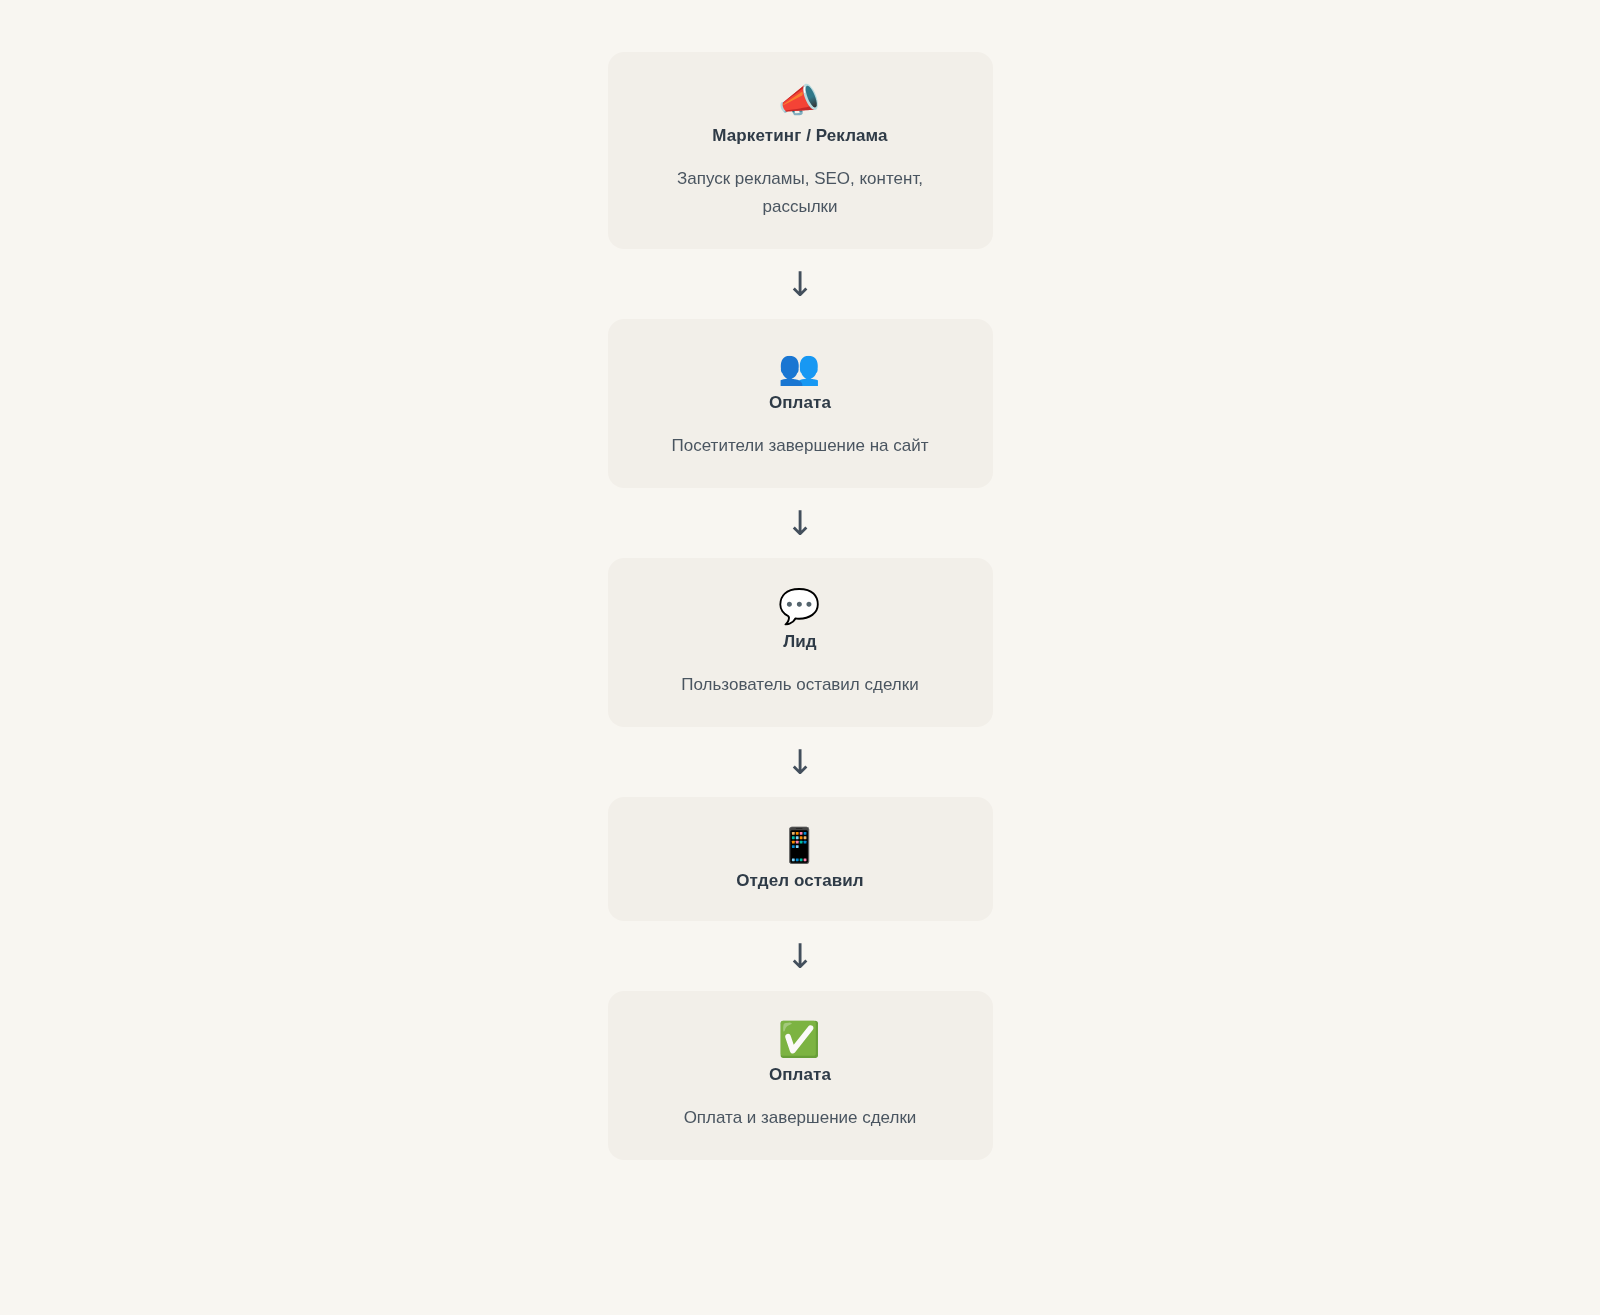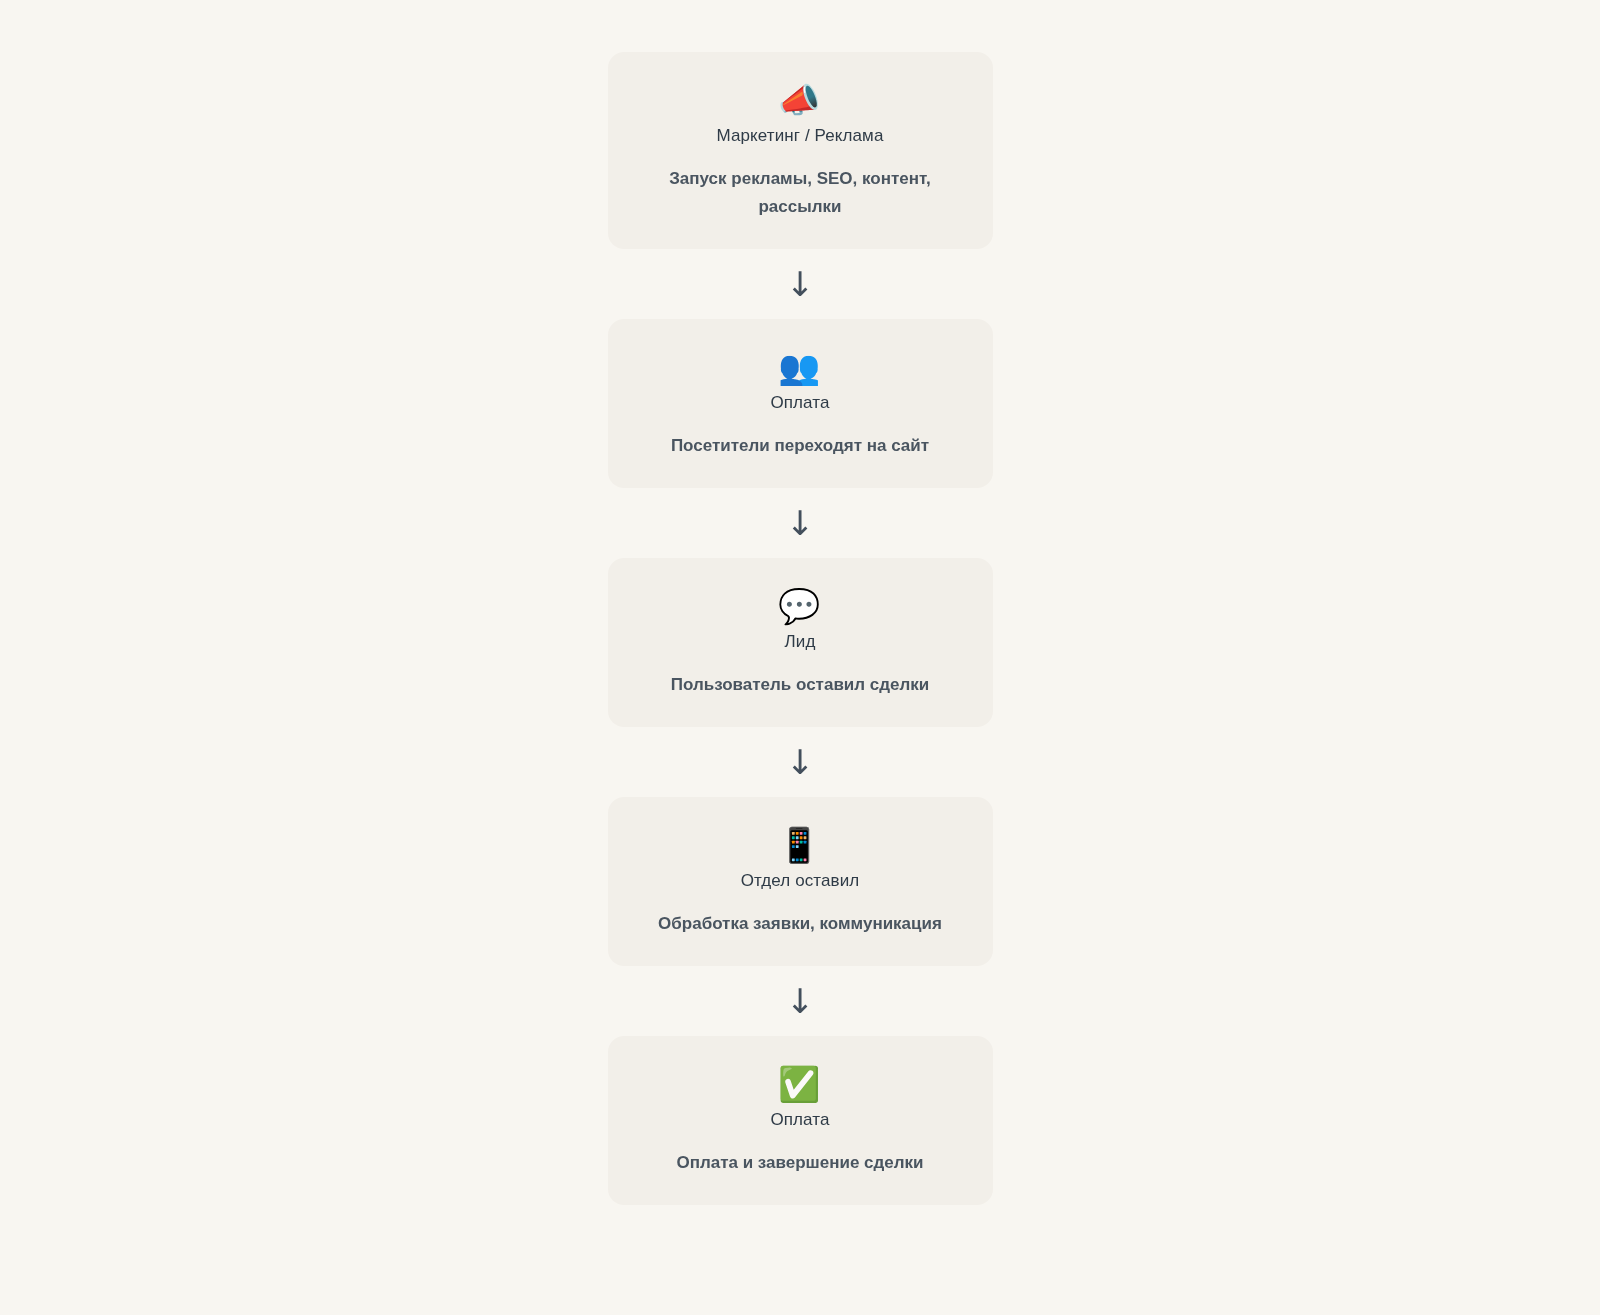--- a/index.html
+++ b/index.html
@@ -31,29 +31,29 @@
   .card-emoji {
     font-family: "DejaVu Sans", sans-serif;
     font-size: 34px;
     line-height: 44px;
     height: 44px;
     display: block;
     user-select: none;
   }
   .card-title {
     font-size: 17px;
-    font-weight: normal;
+    font-weight: bold;
     color: #2f3b47;
     line-height: 24px;
     margin-top: 2px;
     letter-spacing: 0.1px;
   }
   .card-desc {
     font-size: 17px;
-    font-weight: bold;
+    font-weight: normal;
     color: #4a5560;
     line-height: 28px;
     margin-top: 17px;
     padding: 0 14px;
   }
   .arrow {
     height: 70px;
     display: flex;
     align-items: center;
     justify-content: center;
@@ -73,37 +73,36 @@
     <span class="card-emoji">📣</span>
     <div class="card-title">Маркетинг / Реклама</div>
     <div class="card-desc">Запуск рекламы, SEO, контент, рассылки</div>
   </div>
 
   <div class="arrow">↓</div>
 
   <div class="card">
     <span class="card-emoji">👥</span>
     <div class="card-title">Оплата</div>
-    <div class="card-desc">Посетители переходят на сайт</div>
+    <div class="card-desc">Посетители завершение на сайт</div>
   </div>
 
   <div class="arrow">↓</div>
 
   <div class="card">
     <span class="card-emoji">💬</span>
     <div class="card-title">Лид</div>
     <div class="card-desc">Пользователь оставил сделки</div>
   </div>
 
   <div class="arrow">↓</div>
 
   <div class="card">
     <span class="card-emoji">📱</span>
     <div class="card-title">Отдел оставил</div>
-    <div class="card-desc">Обработка заявки, коммуникация</div>
   </div>
 
   <div class="arrow">↓</div>
 
   <div class="card">
     <span class="card-emoji">✅</span>
     <div class="card-title">Оплата</div>
     <div class="card-desc">Оплата и завершение сделки</div>
   </div>
 

